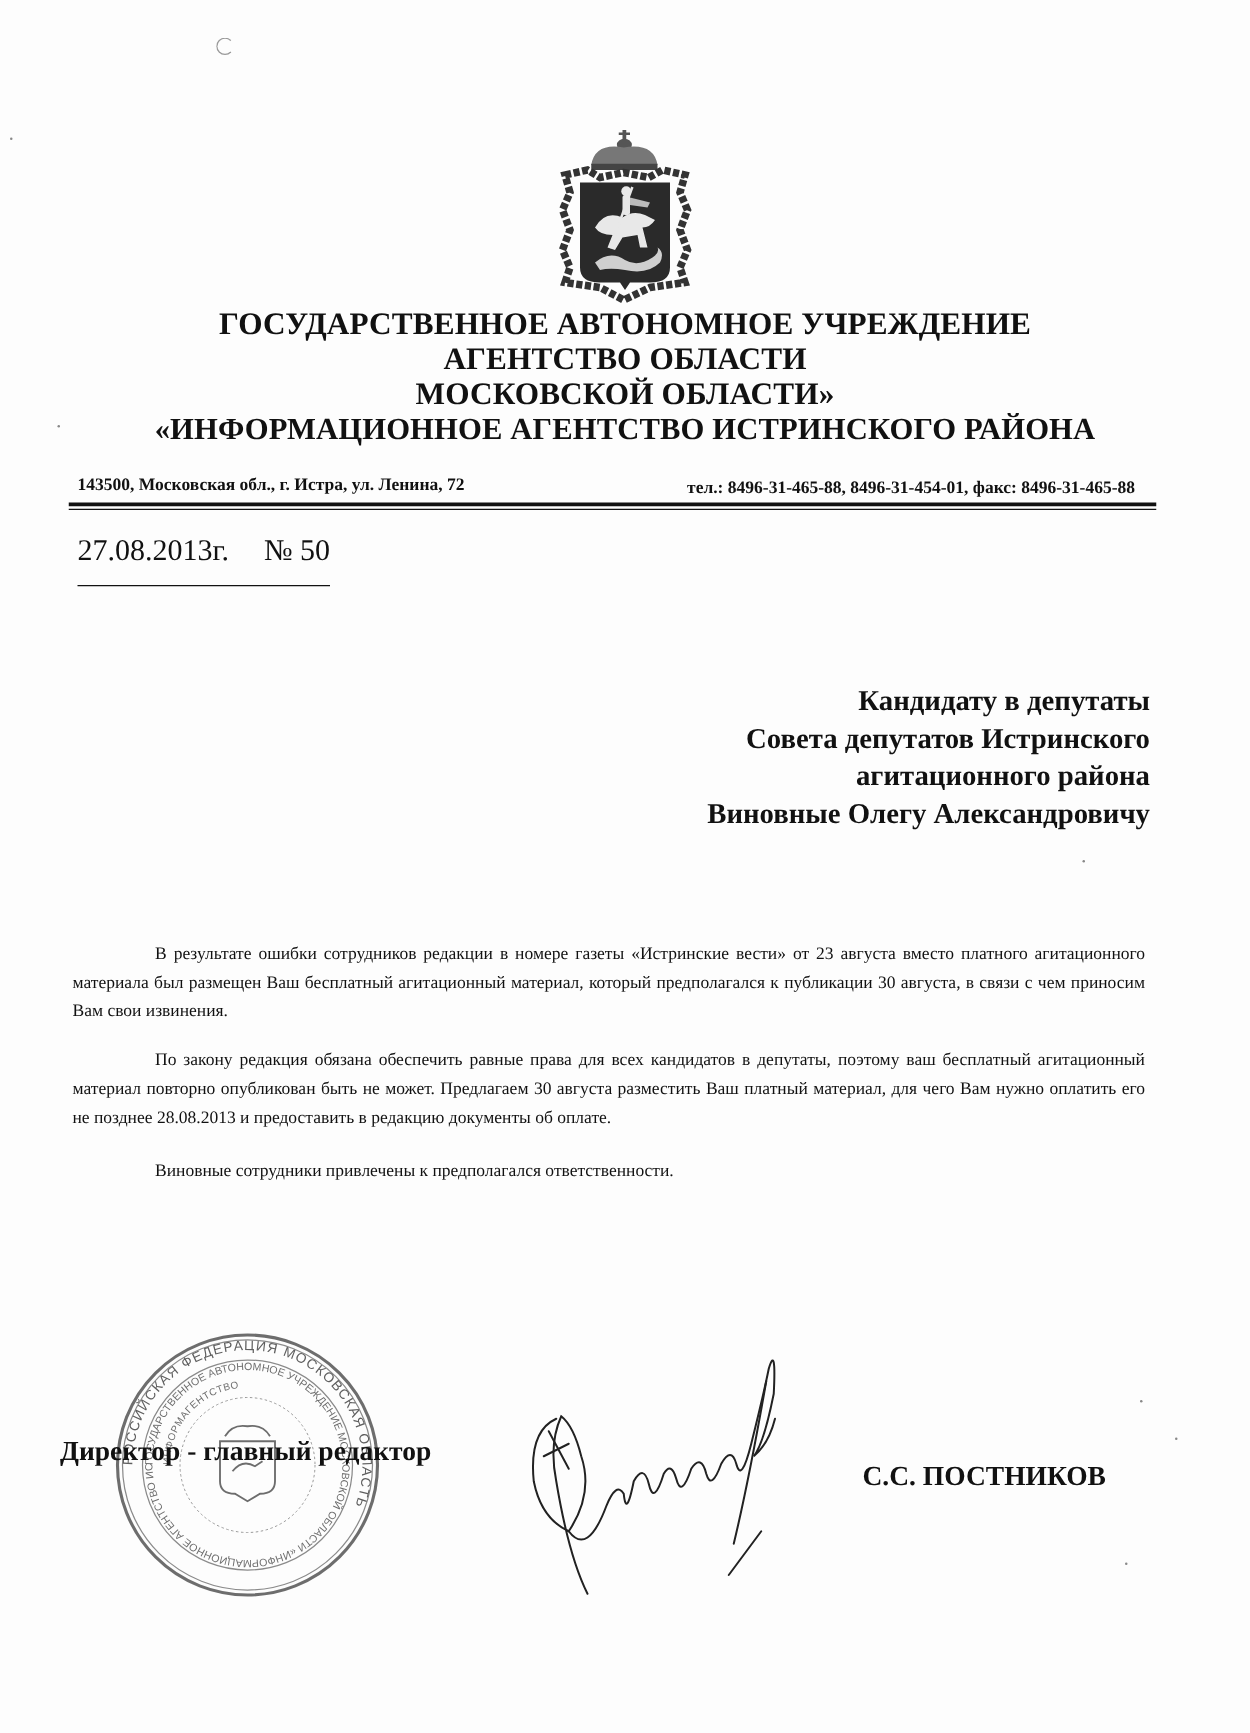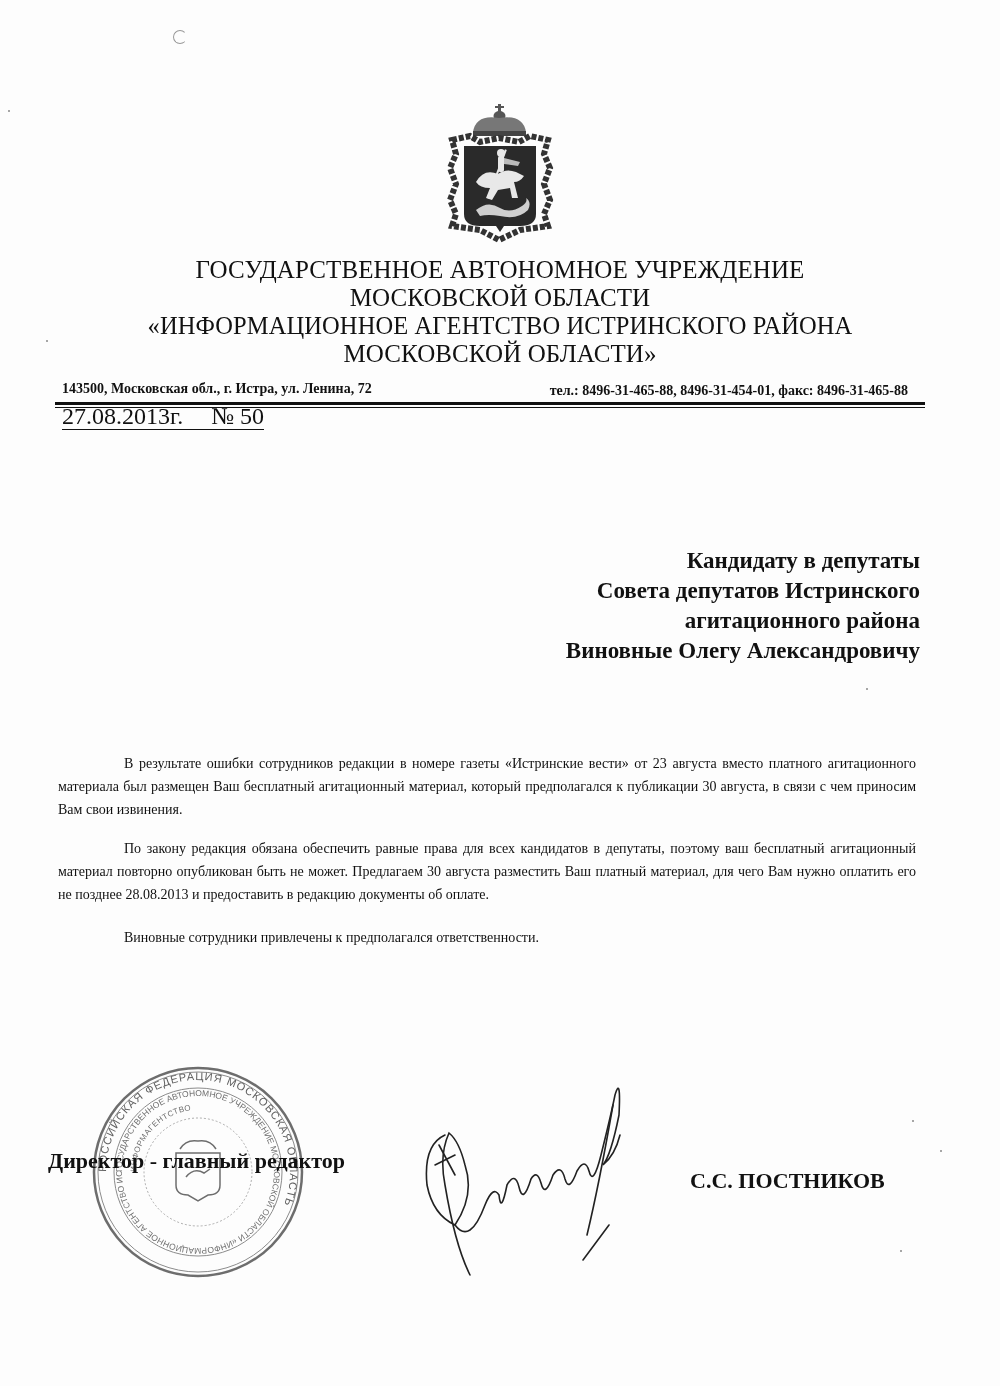--- a/index.html
+++ b/index.html
@@ -7,34 +7,34 @@
     width: 1000px; height: 1386px; background: #fdfdfd; position: relative; overflow: hidden;
     font-family: "Liberation Serif", "DejaVu Serif", serif; color: #111;
   }
   .page { position: absolute; inset: 0; }
   .punch-hole {
     position: absolute; left: 173px; top: 30px; width: 12px; height: 12px;
     border: 1px solid #999; border-radius: 50%; border-right-color: transparent;
   }
   .emblem { position: absolute; left: 440px; top: 102px; width: 120px; height: 142px; }
   .header-title {
-    position: absolute; left: 100px; top: 256px; width: 800px; text-align: center;
-    font-weight: normal; font-size: 25px; line-height: 28px; letter-spacing: 0.1px;
+    position: absolute; left: 100px; top: 246px; width: 800px; text-align: center;
+    font-weight: bold; font-size: 25px; line-height: 28px; letter-spacing: 0.1px;
   }
   .header-title div { white-space: nowrap; }
   .contacts {
     position: absolute; left: 62px; top: 381px; width: 846px; font-weight: bold; font-size: 14px;
   }
   .contacts .addr { position: absolute; left: 0; top: 0; white-space: nowrap; text-align: right; }
   .contacts .phones { position: absolute; right: 0; top: 2px; white-space: nowrap; }
   .rule1 { position: absolute; left: 55px; top: 402px; width: 870px; height: 0; border-top: 3px solid #111; }
   .rule2 { position: absolute; left: 55px; top: 407px; width: 870px; height: 0; border-top: 1px solid #111; }
   .reg {
-    position: absolute; left: 62px; top: 404px; font-size: 24px; white-space: nowrap;
-    border-bottom: 1px solid #111; line-height: 24px; padding-bottom: 1px;
+    position: absolute; left: 62px; top: 429px; font-size: 24px; white-space: nowrap;
+    border-bottom: 1px solid #111; line-height: 24px; padding-bottom: 15px;
   }
   .reg .num { margin-left: 22px; }
   .addressee {
     position: absolute; right: 80px; top: 546px; text-align: right;
     font-weight: bold; font-size: 23px; line-height: 30px; margin-left: 44px;
   }
   .addressee div { white-space: nowrap; }
   .body-text {
     position: absolute; left: 58px; top: 752px; width: 858px;
     font-size: 14px; line-height: 23px; text-align: justify; font-stretch: condensed;
@@ -79,23 +79,23 @@
       <circle cx="61" cy="51" r="4"></circle>
       <path d="M64 56 L80 60 L78 64 L64 62 Z" fill="#bbb"></path>
       <rect x="56" y="46" width="2" height="52" transform="rotate(20 57 72)"></rect>
     </g>
 
     <path d="M36 108 Q48 98 60 106 Q70 112 82 104 Q88 100 86 96 Q92 100 88 108 Q78 118 60 114 Q48 112 40 114 Z" fill="#cfcfcf"></path>
   </svg>
 
   <div class="header-title">
     <div>ГОСУДАРСТВЕННОЕ АВТОНОМНОЕ УЧРЕЖДЕНИЕ</div>
-    <div>МОСКОВСКОЙ ОБЛАСТИ</div>
+    <div>АГЕНТСТВО ОБЛАСТИ</div>
+    <div>МОСКОВСКОЙ ОБЛАСТИ»</div>
     <div style="font-size:24.5px">«ИНФОРМАЦИОННОЕ АГЕНТСТВО ИСТРИНСКОГО РАЙОНА</div>
-    <div>МОСКОВСКОЙ ОБЛАСТИ»</div>
   </div>
 
   <div class="contacts">
     <span class="addr">143500, Московская обл., г. Истра, ул. Ленина, 72</span>
     <span class="phones">тел.: 8496-31-465-88, 8496-31-454-01, факс: 8496-31-465-88</span>
   </div>
   <div class="rule1"></div>
   <div class="rule2"></div>
 
   <div class="reg">

